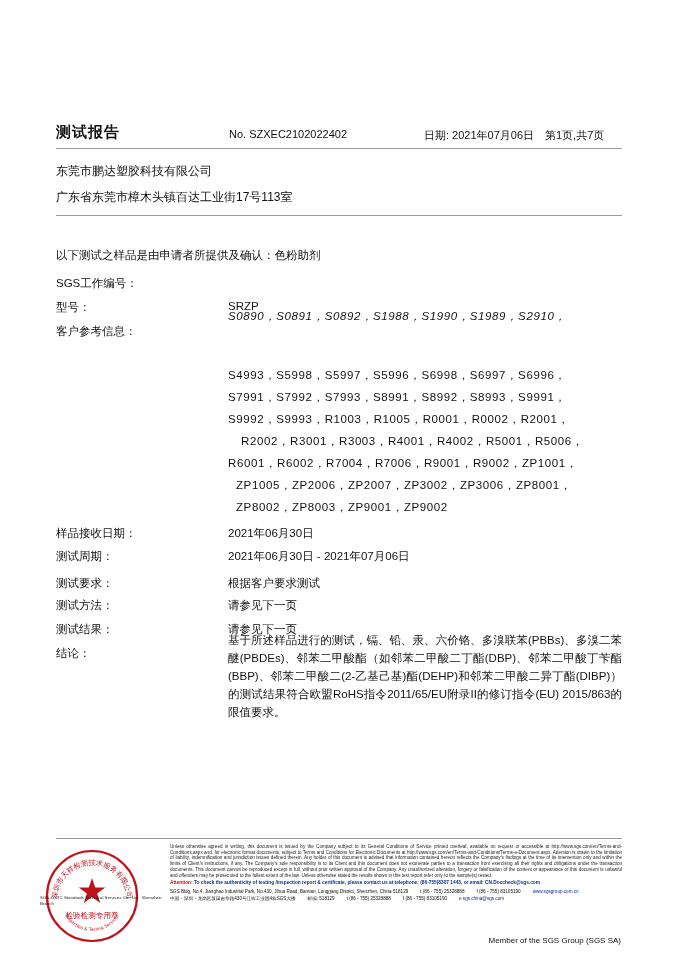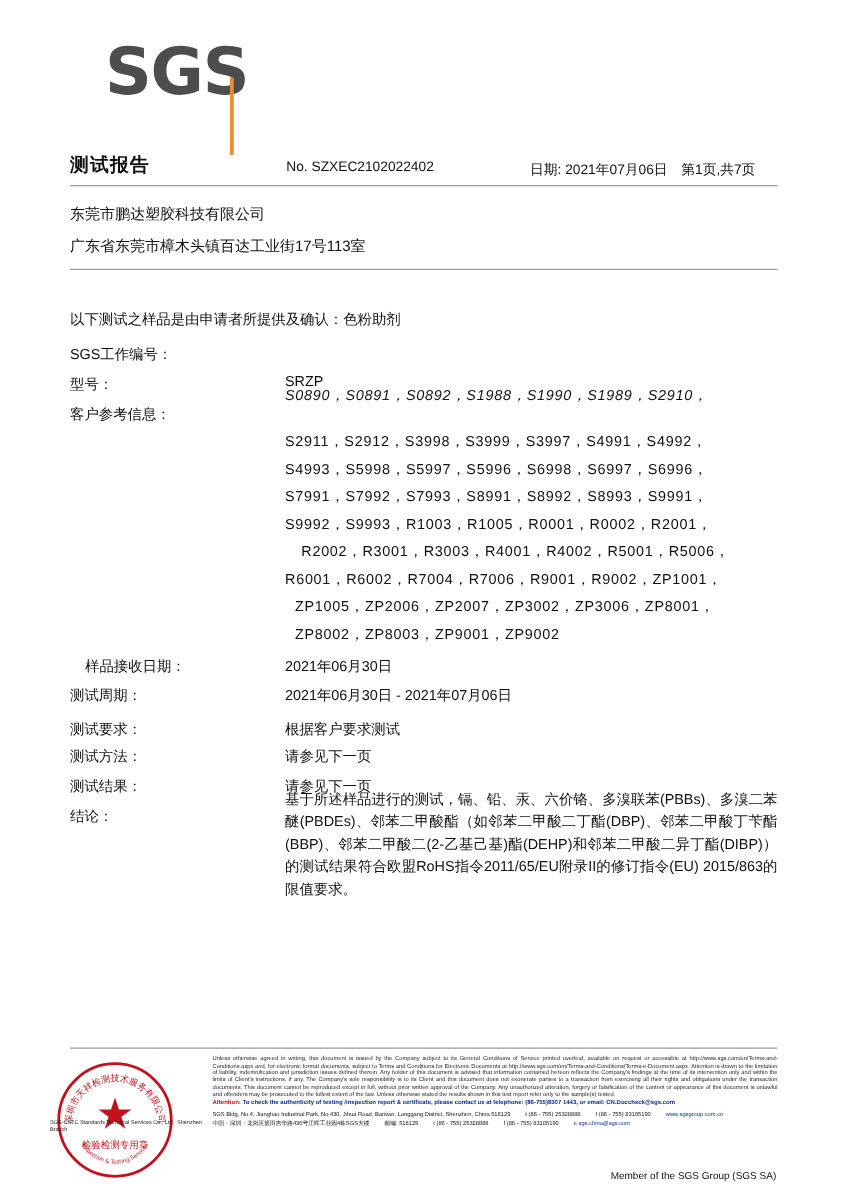--- a/index.html
+++ b/index.html
@@ -209,24 +209,20 @@
     color: #222;
     width: 130px;
     line-height: 6px;
   }
 </style>
 </head>
 <body>
 
 <div class="page">
 
-  <div class="logo-wrap">
-    <div class="logo-text">SGS</div>
-    <div class="logo-bar"></div>
-  </div>
 
   <div class="report-title">测试报告</div>
   <div class="report-no">No. SZXEC2102022402</div>
   <div class="report-date">日期: 2021年07月06日</div>
   <div class="report-page">第1页,共7页</div>
   <div class="hr-top"></div>
 
   <div class="company-name">东莞市鹏达塑胶科技有限公司</div>
   <div class="company-addr">广东省东莞市樟木头镇百达工业街17号113室</div>
   <div class="hr-second"></div>
@@ -234,30 +230,29 @@
   <div class="sample-statement">以下测试之样品是由申请者所提供及确认：色粉助剂</div>
 
   <div class="field-label" style="top:276px;">SGS工作编号：</div>
 
   <div class="field-label" style="top:300px;">型号：</div>
   <div class="field-value" style="top:300px;">SRZP</div>
 
   <div class="field-label" style="top:324px;">客户参考信息：</div>
 
   <div class="refs-line" style="top:309px;font-style:italic;">S0890，S0891，S0892，S1988，S1990，S1989，S2910，</div>
-  <div class="refs-line" style="top:346px;">S2911，S2912，S3998，S3999，S3997，S4991，S4992，</div>
   <div class="refs-line" style="top:368px;">S4993，S5998，S5997，S5996，S6998，S6997，S6996，</div>
   <div class="refs-line" style="top:390px;">S7991，S7992，S7993，S8991，S8992，S8993，S9991，</div>
   <div class="refs-line" style="top:412px;">S9992，S9993，R1003，R1005，R0001，R0002，R2001，</div>
   <div class="refs-line" style="top:434px;padding-left:13px;">R2002，R3001，R3003，R4001，R4002，R5001，R5006，</div>
   <div class="refs-line" style="top:456px;">R6001，R6002，R7004，R7006，R9001，R9002，ZP1001，</div>
   <div class="refs-line" style="top:478px;left:236px;">ZP1005，ZP2006，ZP2007，ZP3002，ZP3006，ZP8001，</div>
   <div class="refs-line" style="top:500px;left:236px;">ZP8002，ZP8003，ZP9001，ZP9002</div>
 
-  <div class="field-label" style="top:526px;margin-left:12px;">样品接收日期：</div>
+  <div class="field-label" style="top:526px;">样品接收日期：</div>
   <div class="field-value" style="top:526px;">2021年06月30日</div>
 
   <div class="field-label" style="top:549px;">测试周期：</div>
   <div class="field-value" style="top:549px;">2021年06月30日 - 2021年07月06日</div>
 
   <div class="field-label" style="top:576px;">测试要求：</div>
   <div class="field-value" style="top:576px;">根据客户要求测试</div>
 
   <div class="field-label" style="top:598px;">测试方法：</div>
   <div class="field-value" style="top:598px;">请参见下一页</div>

